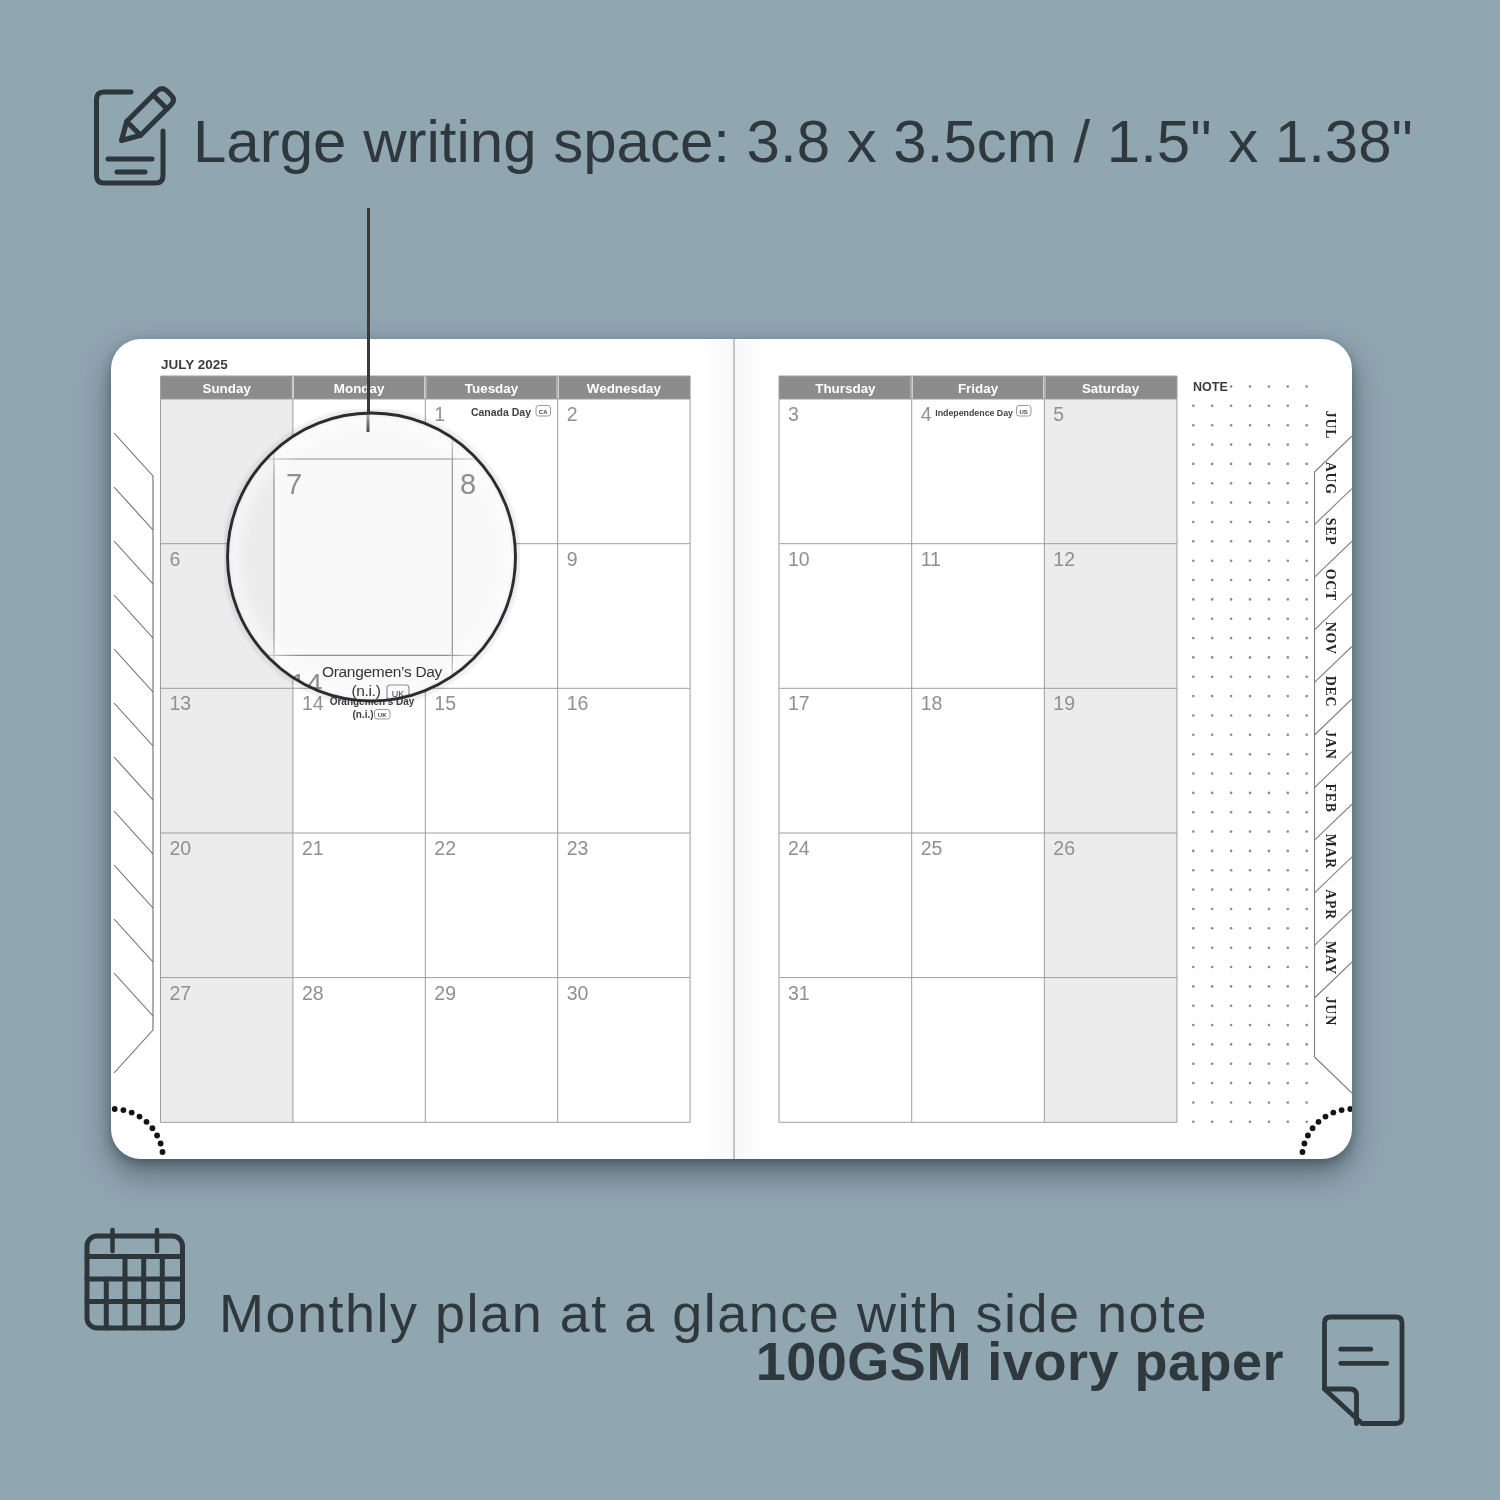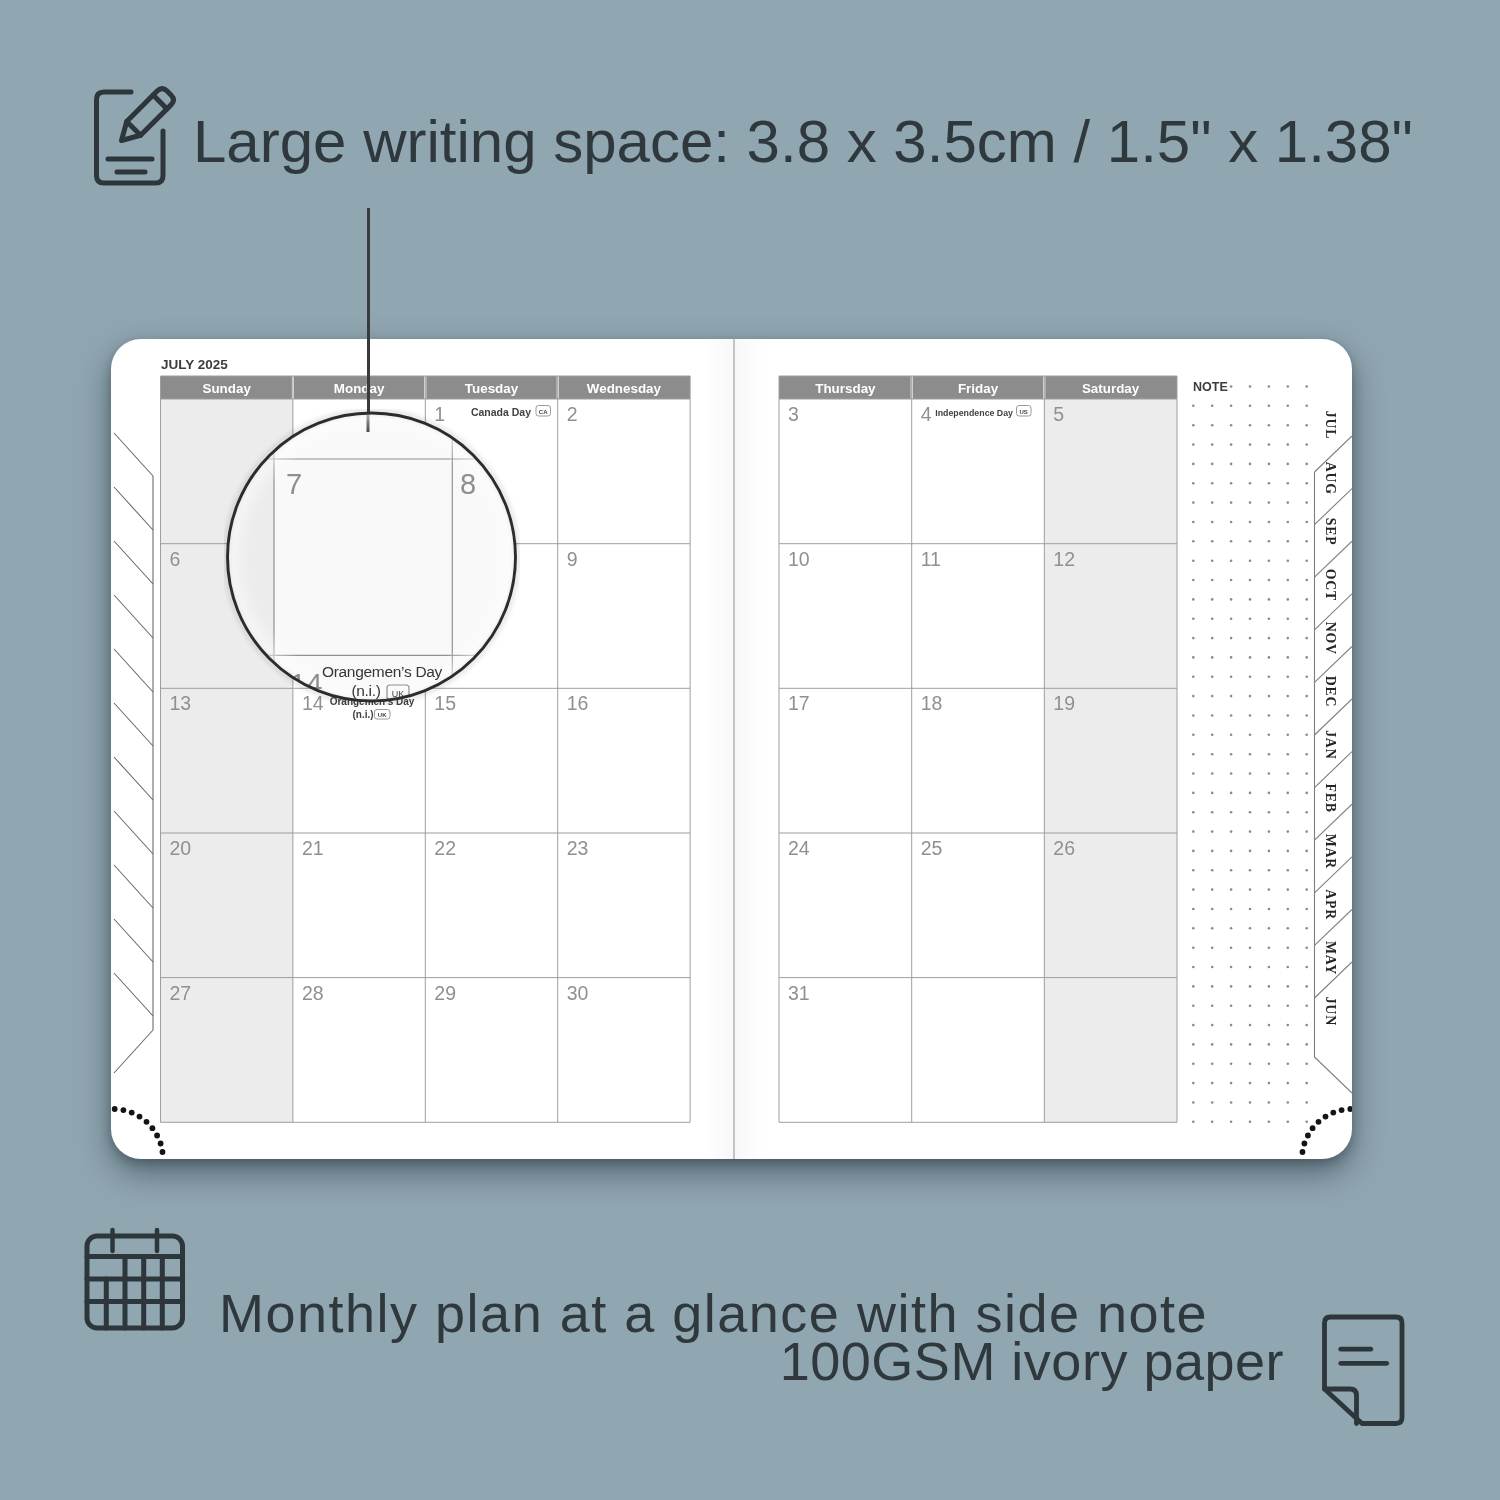--- a/index.html
+++ b/index.html
@@ -556,21 +556,21 @@
 </g>
 <g stroke-width="4.5">
 <line x1="112.5" y1="1230" x2="112.5" y2="1251"></line>
 <line x1="157" y1="1230" x2="157" y2="1251"></line>
 </g>
 </g>
 </svg>
 
 <div class="abs" style="left:219px;top:1247px;font-size:54px;line-height:1;color:#2f383d;white-space:nowrap;letter-spacing:1.5px;margin-top:39px;">Monthly plan at a glance with side note</div>
 
-<div class="abs" style="right:216px;top:1334px;font-size:54px;line-height:1;color:#2f383d;white-space:nowrap;letter-spacing:0.5px;">100GSM ivory paper</div>
+<div class="abs" style="right:216px;top:1334px;font-size:54px;line-height:1;color:#2f383d;white-space:nowrap;letter-spacing:0.5px;font-weight:bold;">100GSM ivory paper</div>
 
 <svg class="abs" style="left:1310px;top:1310px;" width="110" height="140" viewBox="1310 1310 110 140">
 <g fill="none" stroke="#2d363b" stroke-width="4.8" stroke-linecap="round" stroke-linejoin="round">
 <path d="M1324.5,1389 L1324.5,1323 Q1324.5,1317 1330.5,1317 L1396,1317 Q1402,1317 1402,1323 L1402,1417.5 Q1402,1423.5 1396,1423.5 L1362,1423.5 Z"></path>
 <path d="M1324.5,1389 L1350,1389 Q1356.5,1389 1356.5,1395.5 L1356.5,1423.5"></path>
 <line x1="1340.8" y1="1349.2" x2="1370.8" y2="1349.2"></line>
 <line x1="1340.8" y1="1363.3" x2="1386.7" y2="1363.3"></line>
 </g>
 </svg>
 

